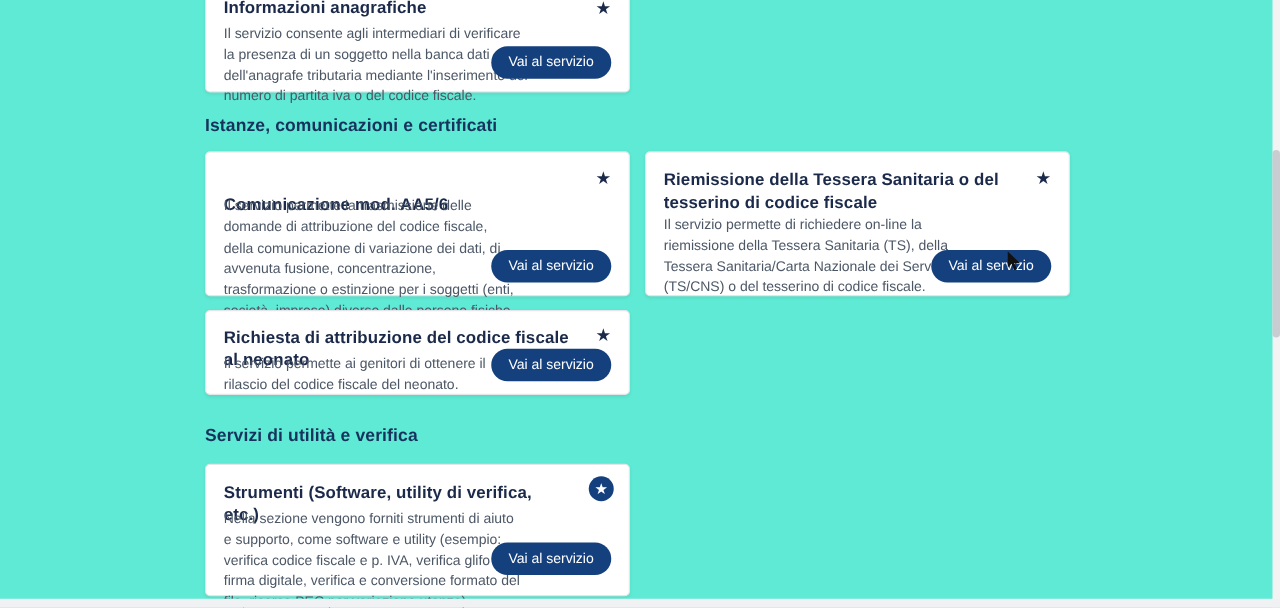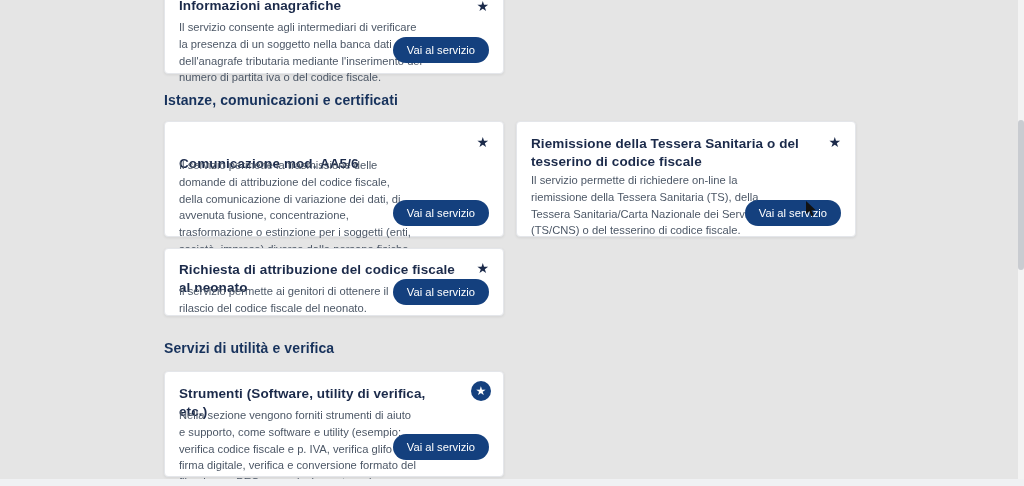--- a/index.html
+++ b/index.html
@@ -7,21 +7,21 @@
     width: 1024px;
     height: 486px;
     background: #ffffff;
     font-family: "Liberation Sans", sans-serif;
     overflow: hidden;
   }
   .page {
     position: relative;
     width: 1024px;
     height: 486px;
-    background: #e5e5e5;
+    background: #5eead4;
   }
   
   .card {
     position: absolute;
     background: #ffffff;
     border: 1px solid #e4e6ea;
     border-radius: 4px;
     box-shadow: 0 1px 3px rgba(0,0,0,0.08);
   }
   .card-title {

